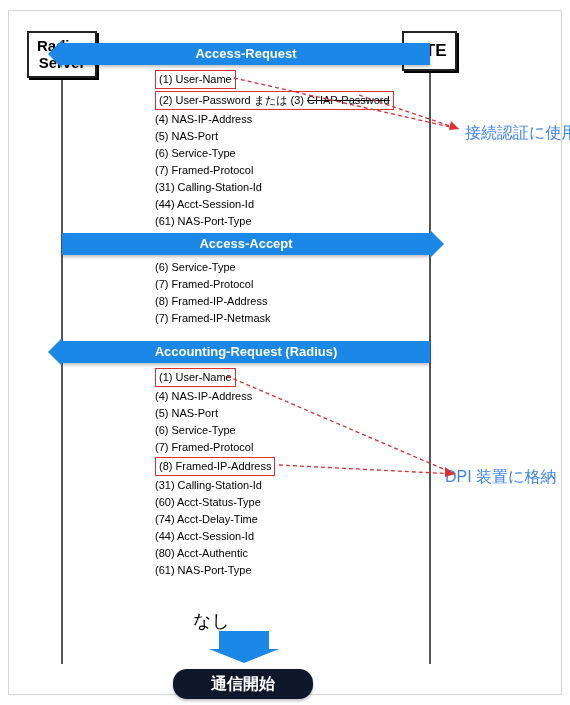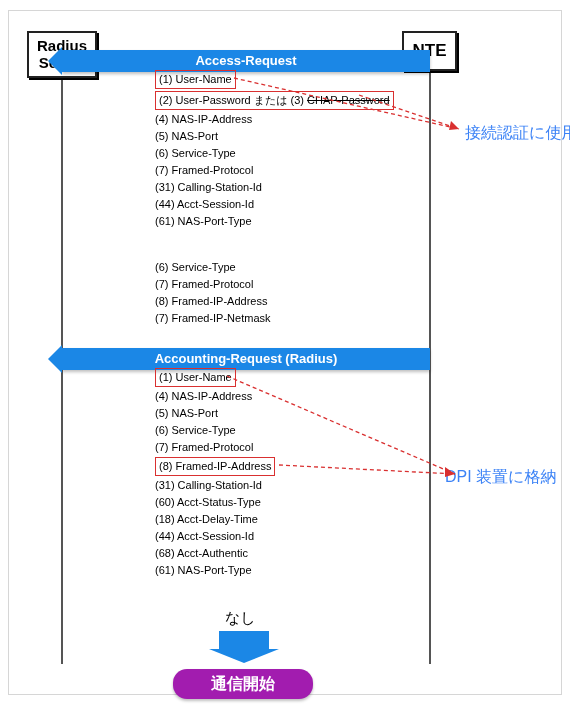--- a/index.html
+++ b/index.html
@@ -47,21 +47,20 @@
     left: 53px;
     width: 368px;
     height: 22px;
     background: #1b87e6;
     box-shadow: 0 2px 3px rgba(0,0,0,0.25);
     color: #fff;
     font-weight: bold;
     font-size: 13px;
     text-align: center;
     line-height: 22px;
-    margin-top: 7px;
   }
   .arrow-band.right::after {
     content: "";
     position: absolute;
     right: -14px; top: -3px;
     border-left: 14px solid #1b87e6;
     border-top: 14px solid transparent;
     border-bottom: 14px solid transparent;
   }
   .arrow-band.left::before {
@@ -91,42 +90,42 @@
   .note {
     position: absolute;
     font-size: 16px;
     color: #3b82f6;
     white-space: nowrap;
   }
   .note.n1 { left: 456px; top: 112px; }
   .note.n2 { left: 436px; top: 456px; }
   .nashi {
     position: absolute;
-    left: 216px; top: 598px;
-    font-size: 15px;
+    left: 184px; top: 598px;
+    font-size: 18px;
   }
   .down-arrow {
     position: absolute;
     left: 210px; top: 620px;
     width: 50px; height: 18px;
     background: #1b87e6;
   }
   .down-arrow::after {
     content: "";
     position: absolute;
     left: -10px; top: 18px;
     border-top: 14px solid #1b87e6;
     border-left: 35px solid transparent;
     border-right: 35px solid transparent;
   }
   .start-pill {
     position: absolute;
     left: 164px; top: 658px;
     width: 140px; height: 30px;
-    background: #a21caf;
+    background: #0f172a;
     color: #fff;
     font-weight: bold;
     font-size: 16px;
     text-align: center;
     line-height: 30px;
     border-radius: 14px;
     box-shadow: 0 2px 3px rgba(0,0,0,0.25);
   }
   svg.callout { position: absolute; pointer-events: none; }
 </style>
@@ -154,40 +153,41 @@
     <div>(44) Acct-Session-Id</div>
     <div>(61) NAS-Port-Type</div>
   </div>
   <div class="note n1">接続認証に使用</div>
   <svg class="callout" style="left:210px;top:58px" width="260" height="70">
     <line x1="15" y1="9" x2="240" y2="60" stroke="#d93030" stroke-width="1.3" stroke-dasharray="4 3"></line>
     <line x1="140" y1="26" x2="240" y2="60" stroke="#d93030" stroke-width="1.3" stroke-dasharray="4 3"></line>
     <polygon points="240,60 232,52 230,61" fill="#d93030"></polygon>
   </svg>
 
+  <div class="arrow-band right" style="top:222px">Access-Accept</div>
   <div class="attr-list" style="top:248px">
     <div>(6) Service-Type</div>
     <div>(7) Framed-Protocol</div>
     <div>(8) Framed-IP-Address</div>
     <div>(7) Framed-IP-Netmask</div>
   </div>
 
   <div class="arrow-band left" style="top:330px">Accounting-Request (Radius)</div>
   <div class="attr-list" style="top:356px">
     <div><span class="boxed">(1) User-Name</span></div>
     <div>(4) NAS-IP-Address</div>
     <div>(5) NAS-Port</div>
     <div>(6) Service-Type</div>
     <div>(7) Framed-Protocol</div>
     <div><span class="boxed">(8) Framed-IP-Address</span></div>
     <div>(31) Calling-Station-Id</div>
     <div>(60) Acct-Status-Type</div>
-    <div>(18) Acct-Delay-Time</div>
+    <div>(74) Acct-Delay-Time</div>
     <div>(44) Acct-Session-Id</div>
-    <div>(68) Acct-Authentic</div>
+    <div>(80) Acct-Authentic</div>
     <div>(61) NAS-Port-Type</div>
   </div>
   <div class="note n2">DPI 装置に格納</div>
   <svg class="callout" style="left:210px;top:356px" width="260" height="120">
     <line x1="8" y1="9" x2="236" y2="107" stroke="#d93030" stroke-width="1.3" stroke-dasharray="4 3"></line>
     <line x1="60" y1="98" x2="236" y2="107" stroke="#d93030" stroke-width="1.3" stroke-dasharray="4 3"></line>
     <polygon points="236,107 226,100 226,110" fill="#d93030"></polygon>
   </svg>
 
   <div class="nashi">なし</div>

